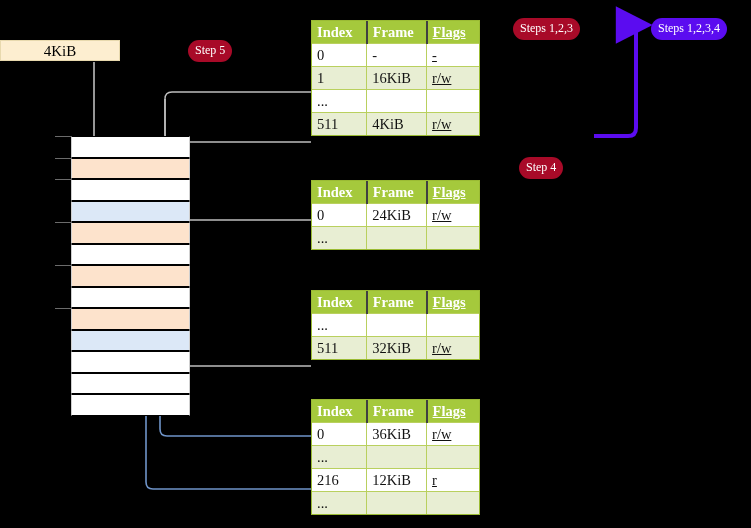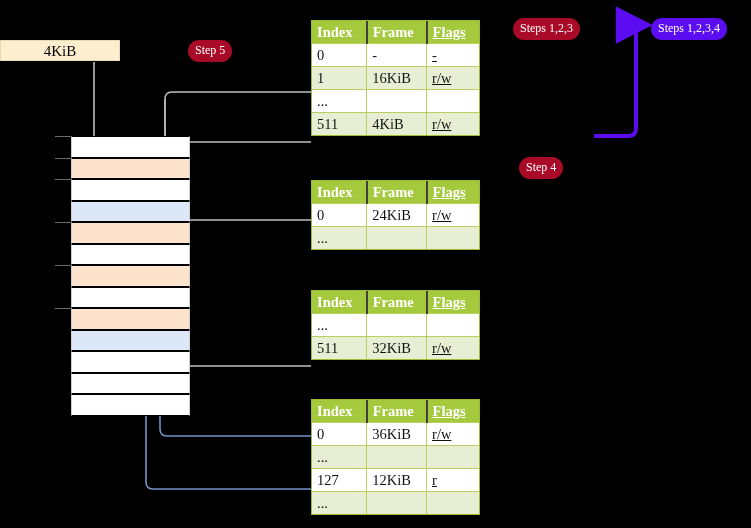--- a/index.html
+++ b/index.html
@@ -267,21 +267,21 @@
             <td class="col-index">0</td>
             <td class="col-frame">36KiB</td>
             <td class="col-flags">r/w</td>
           </tr>
           <tr class="even">
             <td class="col-index">...</td>
             <td class="col-frame"></td>
             <td class="col-flags"></td>
           </tr>
           <tr class="odd">
-            <td class="col-index">127</td>
+            <td class="col-index">216</td>
             <td class="col-frame">12KiB</td>
             <td class="col-flags">r</td>
           </tr>
           <tr class="even">
             <td class="col-index">...</td>
             <td class="col-frame"></td>
             <td class="col-flags"></td>
           </tr>
         </tbody>
       </table>

